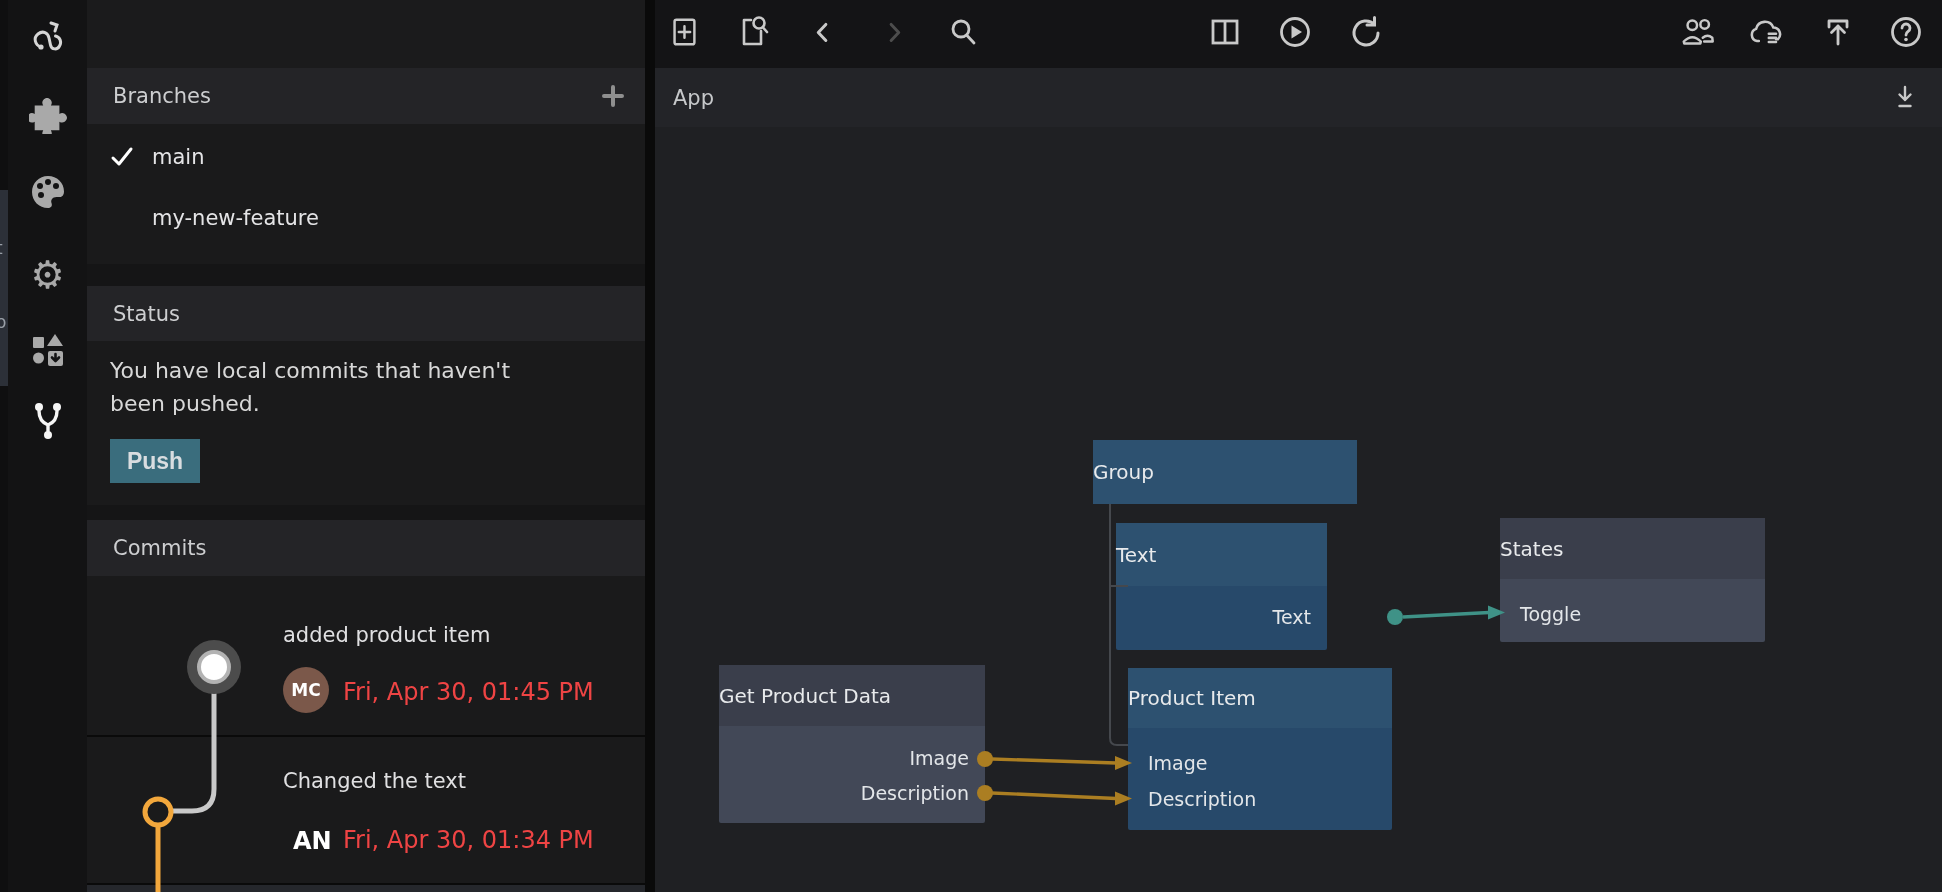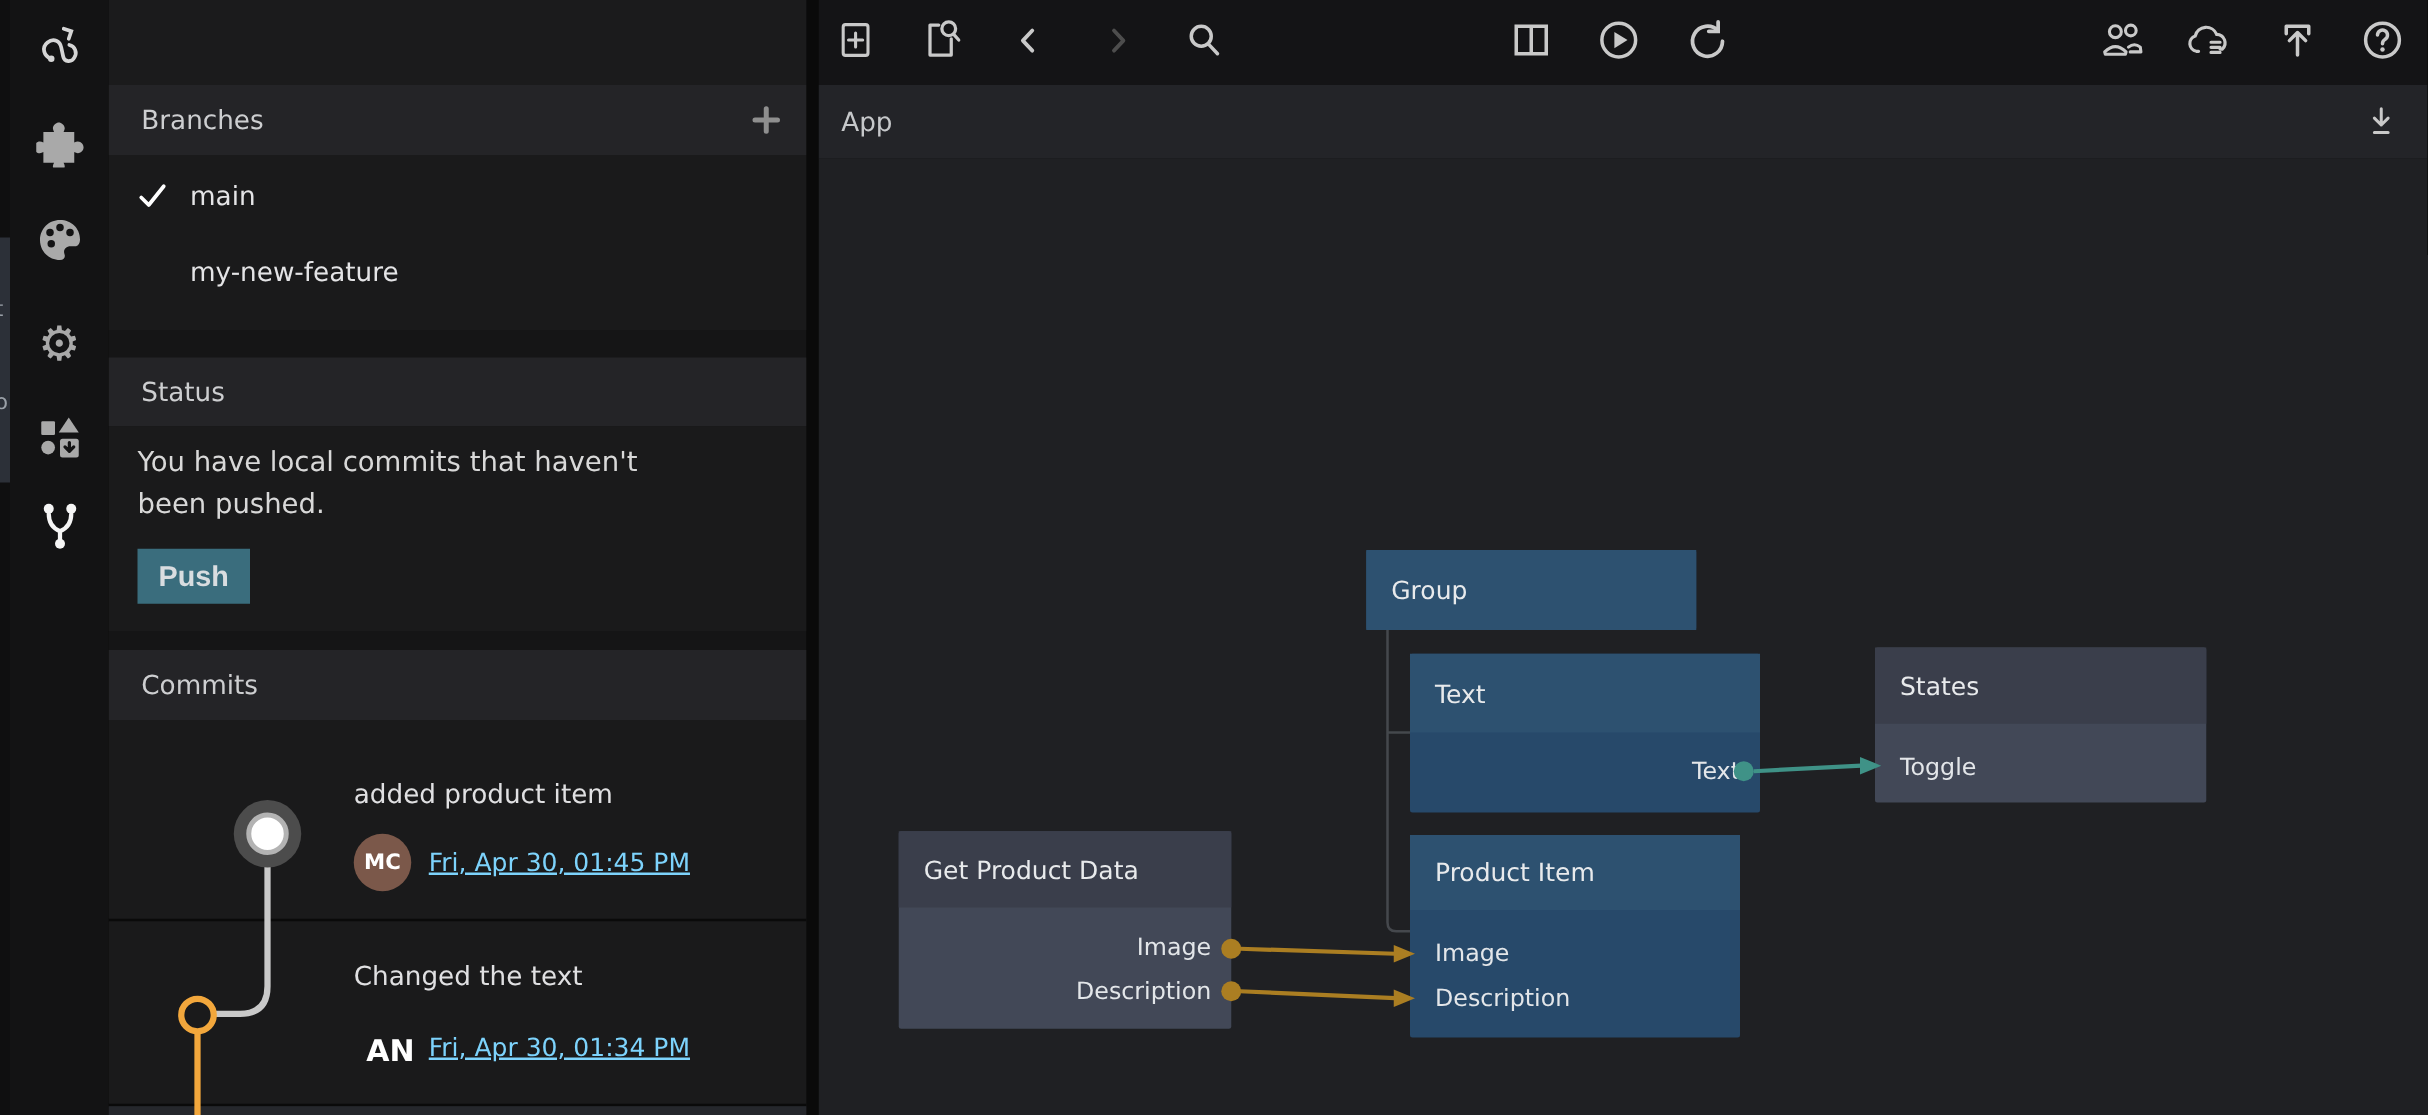--- a/index.html
+++ b/index.html
@@ -34,40 +34,40 @@
   .plus-btn{position:absolute;right:20px;top:16px;width:24px;height:24px;color:#8f8f8f;cursor:pointer;}
   .branch-row{position:absolute;left:0;width:100%;height:46px;display:flex;align-items:center;
               font-size:21px;color:#e4e4e6;cursor:pointer;}
   .branch-row .check{position:absolute;left:22px;width:26px;height:26px;color:#fff;}
   .branch-row .blabel{margin-left:65px;}
   .status-msg{position:absolute;left:23px;top:13px;width:420px;font-size:22px;line-height:33px;color:#d8d8d8;}
   .btn{position:absolute;top:98px;height:44px;background:var(--btn-teal);color:#d9dde0;font-weight:bold;
        font-size:23px;border:none;display:flex;align-items:center;justify-content:center;cursor:pointer;}
   .commit-row-divider{position:absolute;left:0;width:100%;height:2px;background:#0a0a0a;}
   .commit-title{position:absolute;font-size:21px;color:#e0e0e2;}
-  .commit-time{position:absolute;font-size:20px;color:#7dd3fc;text-decoration:underline;}
+  .commit-time{position:absolute;font-size:24px;color:#ef4444;}
   .avatar{position:absolute;width:46px;height:46px;border-radius:50%;background:#7b584a;color:#fff;
           font-size:17px;font-weight:bold;display:flex;align-items:center;justify-content:center;}
   .initials-plain{position:absolute;font-size:24px;font-weight:bold;color:#fff;}
   .commit-row-next{position:absolute;left:0;top:309px;width:100%;height:7px;background:#25272c;}
 
   
   .toolbar{position:absolute;left:655px;top:0;width:1287px;height:68px;background:#141416;}
   .tbtn{position:absolute;top:13px;width:38px;height:38px;display:flex;align-items:center;justify-content:center;
         color:#c9c9c9;cursor:pointer;}
   .tbtn.disabled{color:#4d4d4d;cursor:default;}
   .canvas-header{position:absolute;left:655px;top:68px;width:1287px;height:59px;background:#232428;
                  display:flex;align-items:center;padding-left:18px;font-size:21px;color:#c6c8ca;}
   .dl-btn{position:absolute;right:22px;top:14px;width:30px;height:30px;color:#c9c9c9;cursor:pointer;}
   .canvas{position:absolute;left:655px;top:127px;width:1287px;height:765px;background:#1f2023;}
 
   
   .node{position:absolute;border-radius:2px;cursor:grab;}
   .node .nhead{position:absolute;left:0;top:0;width:100%;display:flex;align-items:center;
-               padding-left:20px;font-size:20px;color:#e8eaec;}
+               font-size:20px;color:#e8eaec;}
   .node.blue{background:var(--node-blue-body);}
   .node.blue .nhead{background:var(--node-blue);}
   .node.gray{background:var(--node-gray-body);}
   .node.gray .nhead{background:var(--node-gray);}
   .port{position:absolute;font-size:19px;color:#e3e6e9;height:24px;line-height:24px;}
   .port.out{right:16px;text-align:right;}
   .port.in{left:20px;}
   .edges{position:absolute;left:0;top:0;pointer-events:none;z-index:5;}
   .cgraph{position:absolute;left:0;top:0;pointer-events:none;z-index:4;}
 </style>
@@ -277,21 +277,21 @@
   </div>
 
   <div class="canvas">
 
     <div class="node blue" style="left:438px;top:313px;width:264px;height:64px">
       <div class="nhead" style="height:64px">
           <span>Group</span>
         </div>
     </div>
 
-    <div class="node blue" style="left:473px;top:396px;width:280px;height:127px">
+    <div class="node blue" style="left:461px;top:396px;width:211px;height:127px">
       <div class="nhead" style="height:63px">
           <span>Text</span>
         </div>
       <span class="port out" style="top:82px">Text</span>
     </div>
 
     <div class="node gray" style="left:845px;top:391px;width:265px;height:124px">
       <div class="nhead" style="height:61px">
           <span>States</span>
         </div>

